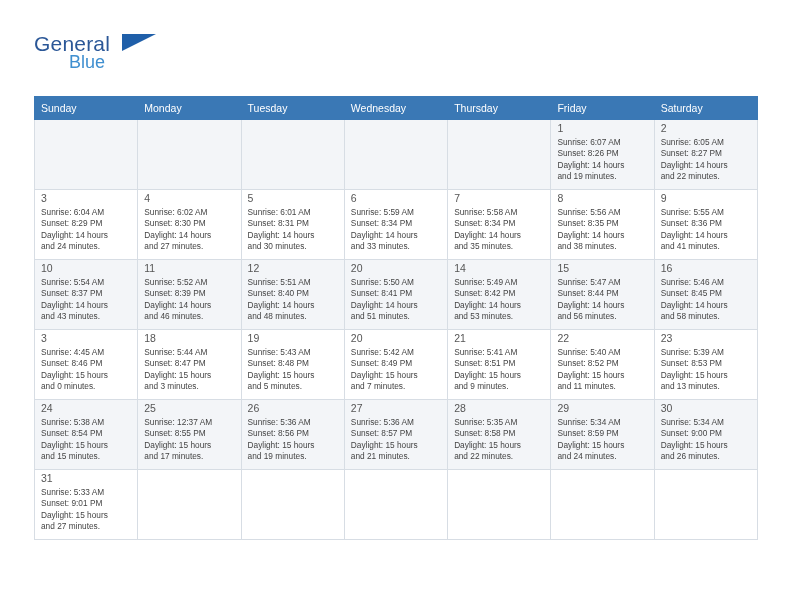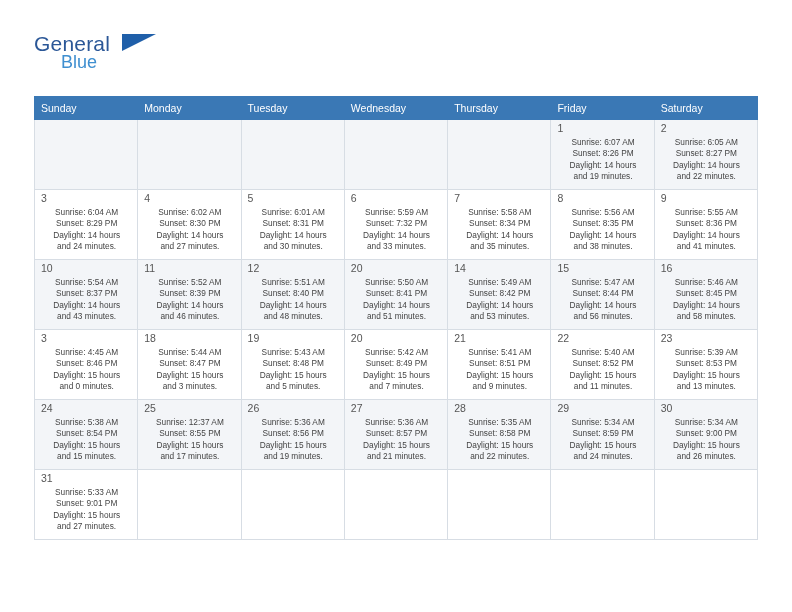--- a/index.html
+++ b/index.html
@@ -36,21 +36,21 @@
   .logo-general {
     font-size: 21px;
     color: #2b5797;
     letter-spacing: .2px;
     font-family: "Liberation Sans", sans-serif;
   }
   .logo-blue {
     font-size: 18px;
     color: #3f8fd0;
     margin-top: -4px;
-    margin-left: 27px;
+    margin-left: 35px;
     display: block;
   }
   .logo-flag {
     position: absolute;
     left: 88px;
     top: 12px;
     width: 0;
     height: 0;
     border-left: 34px solid #1f5fa9;
     border-bottom: 17px solid transparent;
@@ -101,21 +101,20 @@
   }
   .daynum {
     font-size: 10.5px;
     color: #555555;
     display: block;
     margin-bottom: 2px;
   }
   .info {
     display: block;
     white-space: pre-line;
-    text-align: center;
   }
   .empty {
     background: #ffffff;
   }
   tr.shaded td.empty {
     background: #f3f5f8;
   }
 </style>
 </head>
 <body>
@@ -197,21 +196,21 @@
           <td>
             <span class="daynum">5</span>
             <span class="info">Sunrise: 6:01 AM
 Sunset: 8:31 PM
 Daylight: 14 hours
 and 30 minutes.</span>
           </td>
           <td>
             <span class="daynum">6</span>
             <span class="info">Sunrise: 5:59 AM
-Sunset: 7:32 PM
+Sunset: 8:34 PM
 Daylight: 14 hours
 and 33 minutes.</span>
           </td>
           <td>
             <span class="daynum">7</span>
             <span class="info">Sunrise: 5:58 AM
 Sunset: 8:34 PM
 Daylight: 14 hours
 and 35 minutes.</span>
           </td>

